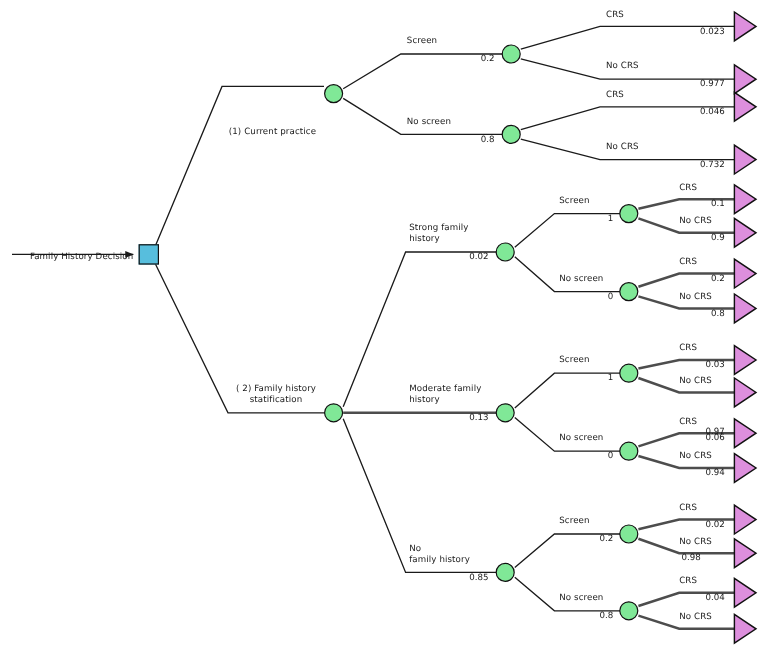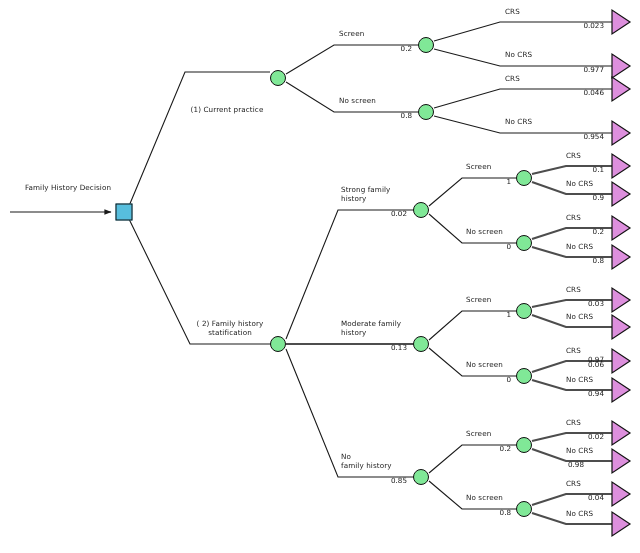--- a/index.html
+++ b/index.html
@@ -171,39 +171,39 @@
   <div class="node-chance" style="left:524px; top:243px;"></div>
 
   <div class="node-chance" style="left:421px; top:344px;"></div>
   <div class="node-chance" style="left:524px; top:311px;"></div>
   <div class="node-chance" style="left:524px; top:376px;"></div>
 
   <div class="node-chance" style="left:421px; top:477px;"></div>
   <div class="node-chance" style="left:524px; top:445px;"></div>
   <div class="node-chance" style="left:524px; top:509px;"></div>
 
-  <div class="lbl lbl-c" style="left:68px; top:184px;">Family History Decision</div>
+  <div class="lbl lbl-c" style="left:68px; top:210px;">Family History Decision</div>
 
   <div class="lbl lbl-c" style="left:227px; top:61px;margin-top:45px;">(1) Current practice</div>
   <div class="lbl lbl-c" style="left:230px; top:320px;">( 2) Family history
 statification</div>
 
   <div class="lbl lbl-l" style="left:339px; top:30px;">Screen</div>
   <div class="prob" style="left:412px; top:44px;">0.2</div>
   <div class="lbl lbl-l" style="left:339px; top:97px;">No screen</div>
   <div class="prob" style="left:412px; top:111px;">0.8</div>
 
   <div class="lbl lbl-l" style="left:505px; top:8px;">CRS</div>
   <div class="prob" style="left:604px; top:21px;">0.023</div>
   <div class="lbl lbl-l" style="left:505px; top:51px;">No CRS</div>
   <div class="prob" style="left:604px; top:65px;">0.977</div>
   <div class="lbl lbl-l" style="left:505px; top:75px;">CRS</div>
   <div class="prob" style="left:604px; top:88px;">0.046</div>
   <div class="lbl lbl-l" style="left:505px; top:118px;">No CRS</div>
-  <div class="prob" style="left:604px; top:132px;">0.954</div>
+  <div class="prob" style="left:604px; top:132px;">0.732</div>
 
   <div class="lbl lbl-l" style="left:341px; top:186px;">Strong family
 history</div>
   <div class="prob" style="left:407px; top:209px;">0.02</div>
 
   <div class="lbl lbl-l" style="left:341px; top:320px;">Moderate family
 history</div>
   <div class="prob" style="left:407px; top:343px;">0.13</div>
 
   <div class="lbl lbl-l" style="left:341px; top:453px;">No

